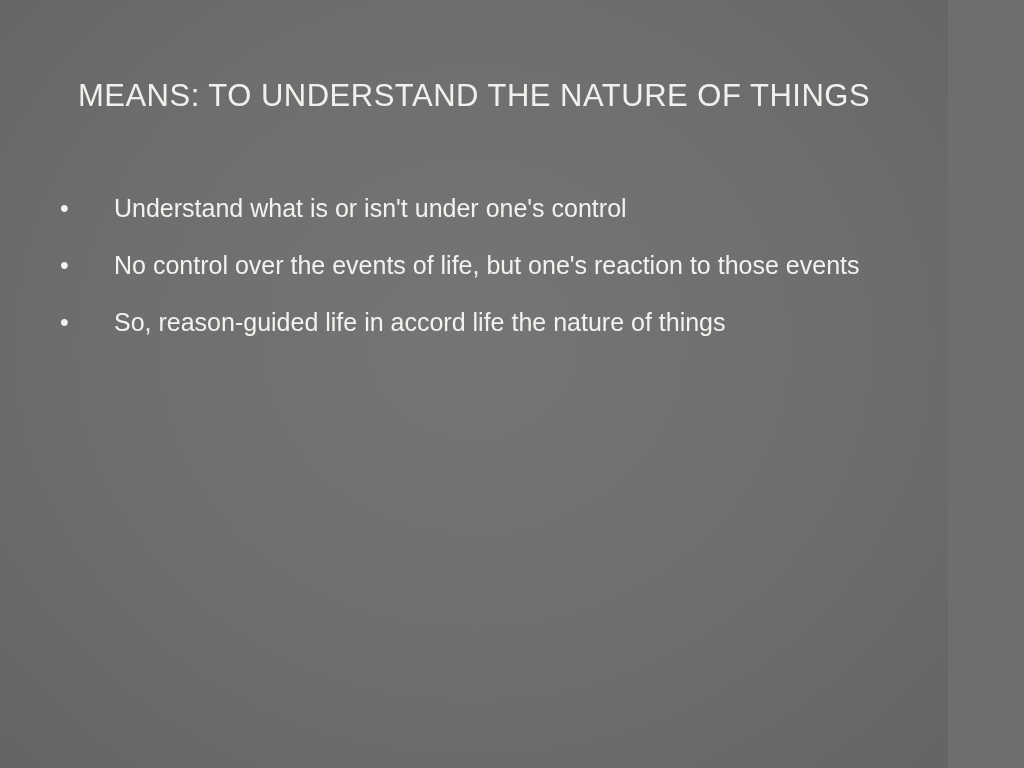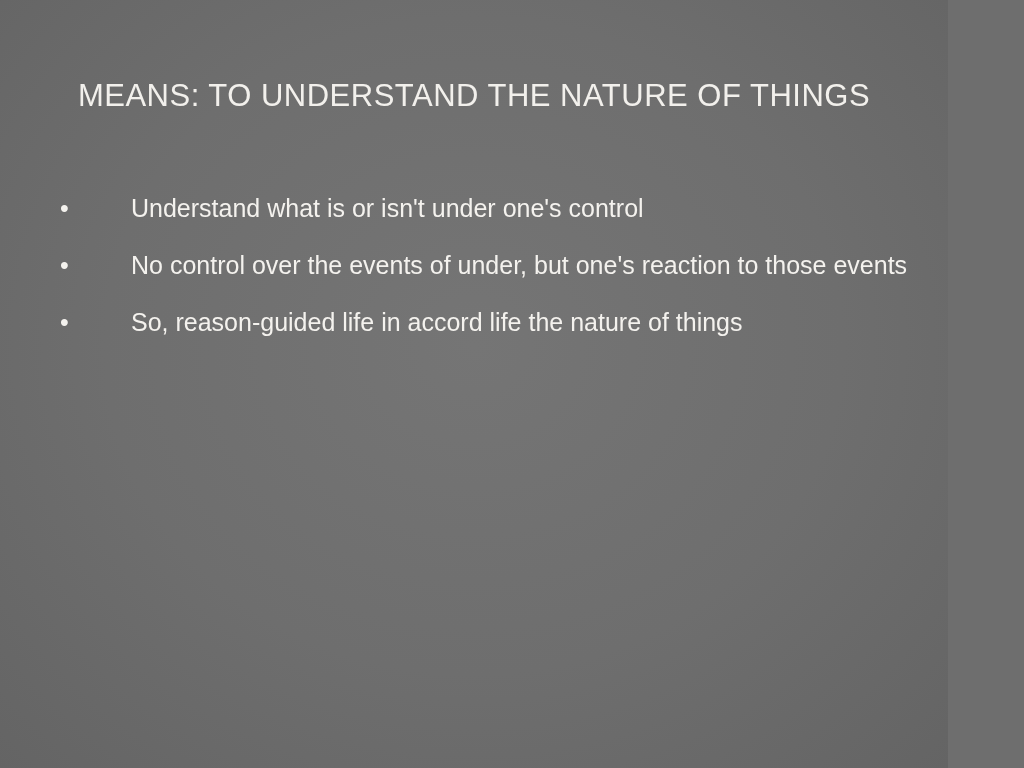--- a/index.html
+++ b/index.html
@@ -54,38 +54,37 @@
   .bullet-marker {
     flex: 0 0 auto;
     width: 54px;
     text-align: left;
     font-size: 25px;
     line-height: 1.32;
     color: #f4f2ee;
   }
   .bullet-text {
     flex: 1 1 auto;
-    margin-left: 17px;
   }
 </style>
 </head>
 <body>
 
 <div class="slide">
 
   <div class="slide-title">Means: to understand the nature of things</div>
 
   <ul class="bullet-list">
     <li class="bullet-item">
       <span class="bullet-marker">•</span>
       <span class="bullet-text">Understand what is or isn't under one's control</span>
     </li>
     <li class="bullet-item">
       <span class="bullet-marker">•</span>
-      <span class="bullet-text">No control over the events of under, but one's reaction to those events</span>
+      <span class="bullet-text">No control over the events of life, but one's reaction to those events</span>
     </li>
     <li class="bullet-item">
       <span class="bullet-marker">•</span>
       <span class="bullet-text">So, reason-guided life in accord life the nature of things</span>
     </li>
   </ul>
 
 </div>
 
 </body></html>

